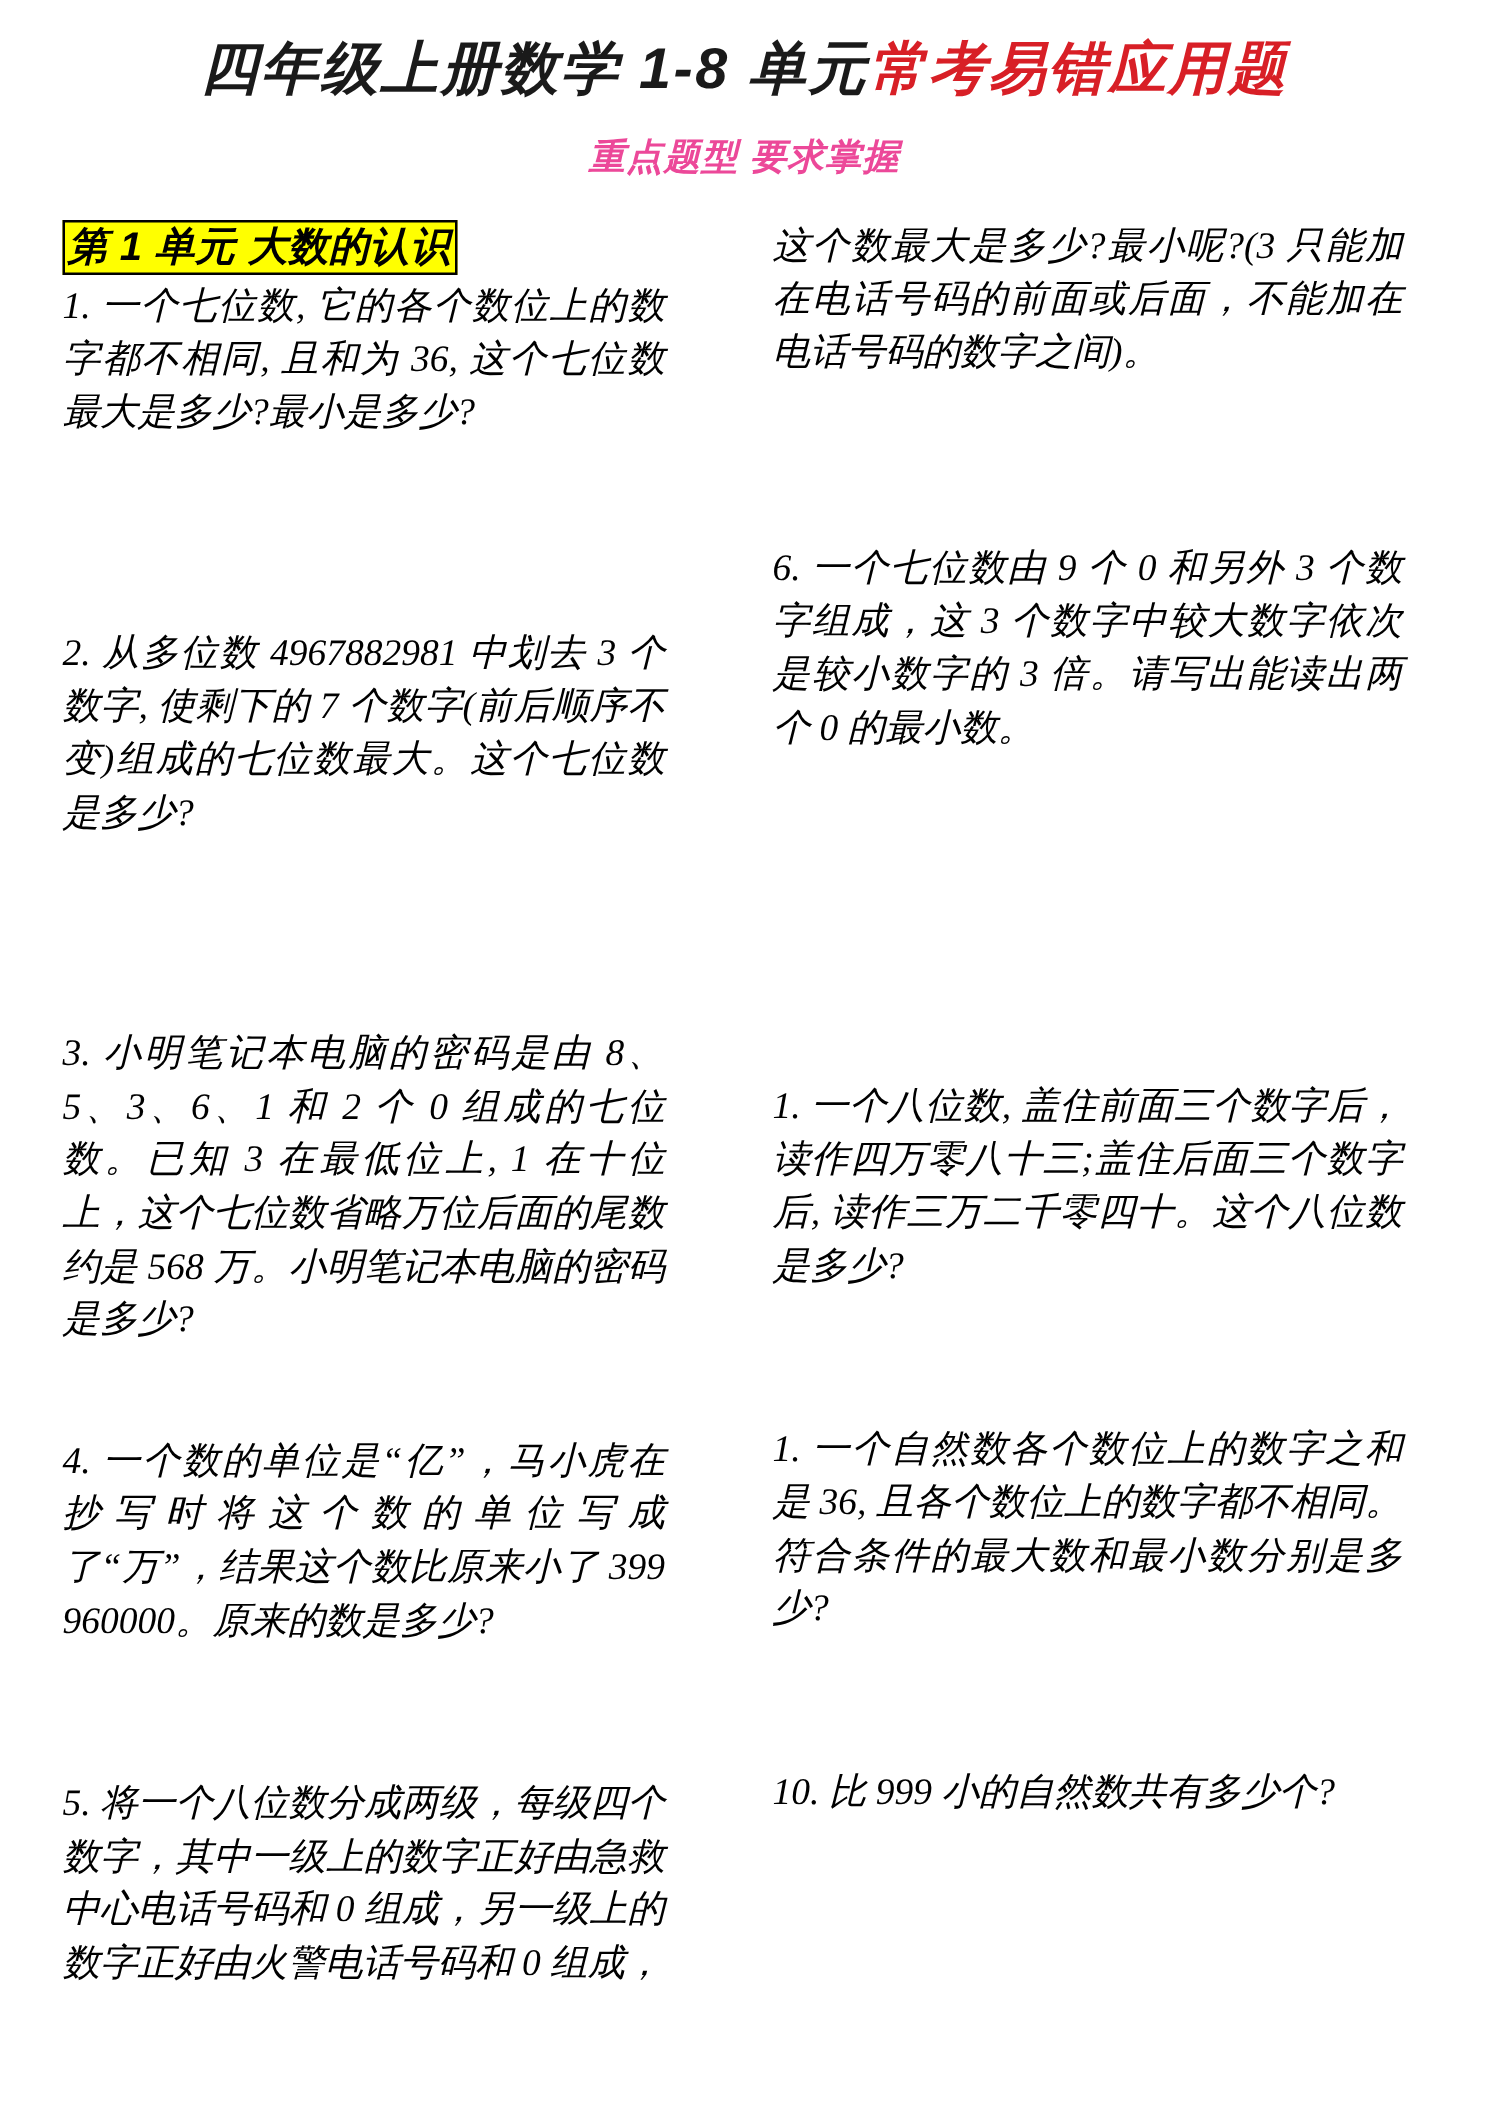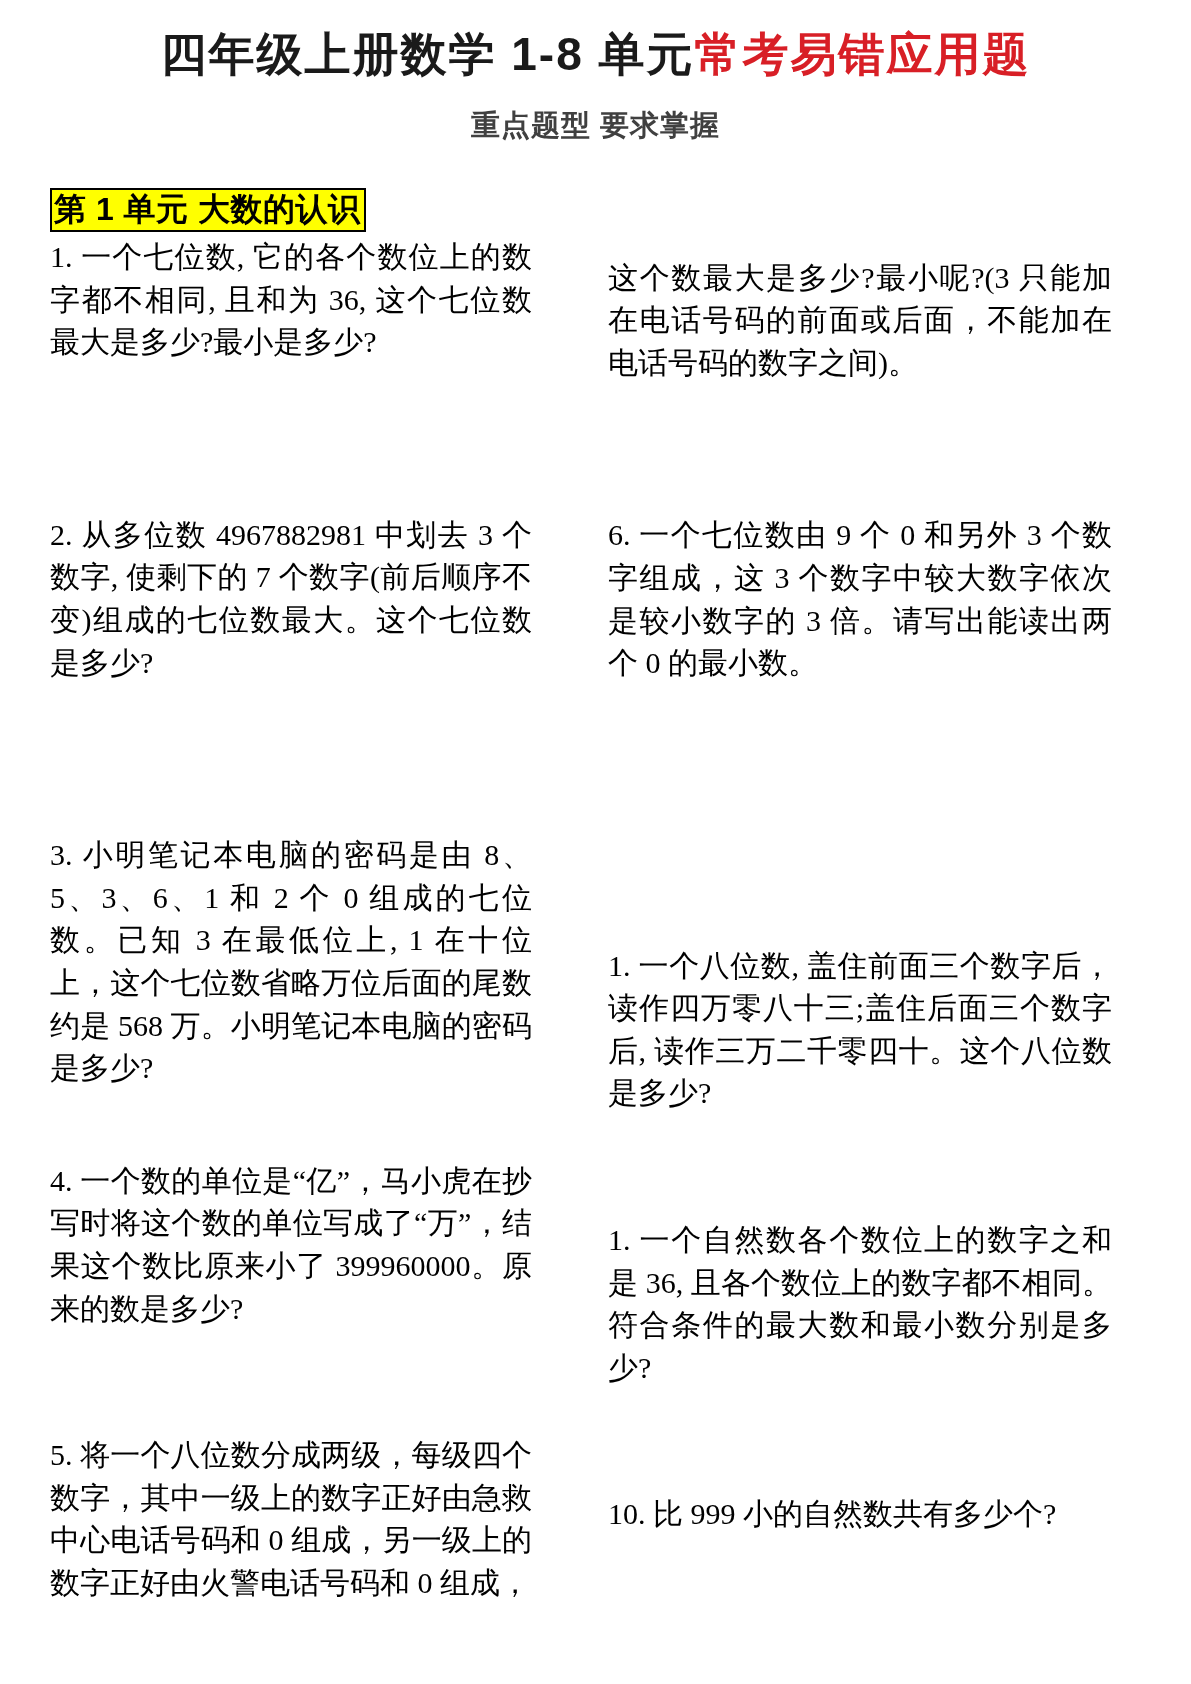--- a/index.html
+++ b/index.html
@@ -14,20 +14,21 @@
     color: #000000;
     position: relative;
     overflow: hidden;
   }
   .page {
     position: relative;
     width: 1191px;
     height: 1316px;
     box-sizing: border-box;
     padding: 0;
+    font-style: italic;
   }
 
   
   .title {
     text-align: center;
     margin: 0;
     padding-top: 26px;
     font-family: "Liberation Sans", "DejaVu Sans", sans-serif;
     font-weight: bold;
     font-size: 46px;
@@ -40,32 +41,31 @@
 
   
   .subtitle {
     text-align: center;
     margin: 0;
     padding-top: 22px;
     font-family: "Liberation Sans", "DejaVu Sans", sans-serif;
     font-weight: bold;
     font-size: 29px;
     letter-spacing: 1px;
-    color: #404040;
+    color: #ec4899;
   }
 
   
   .columns {
     position: absolute;
-    top: 188px;
+    top: 176px;
     left: 0;
     width: 1191px;
     display: flex;
-    gap: 0px;
-    align-items: center;
+    gap: 10px;
   }
   .col {
     box-sizing: border-box;
     width: 540px;
   }
   .col-left  { padding-left: 50px;  padding-right: 8px; }
   .col-right { padding-left: 68px;  padding-right: 28px; width: 600px; }
 
   
   .unit-heading {

